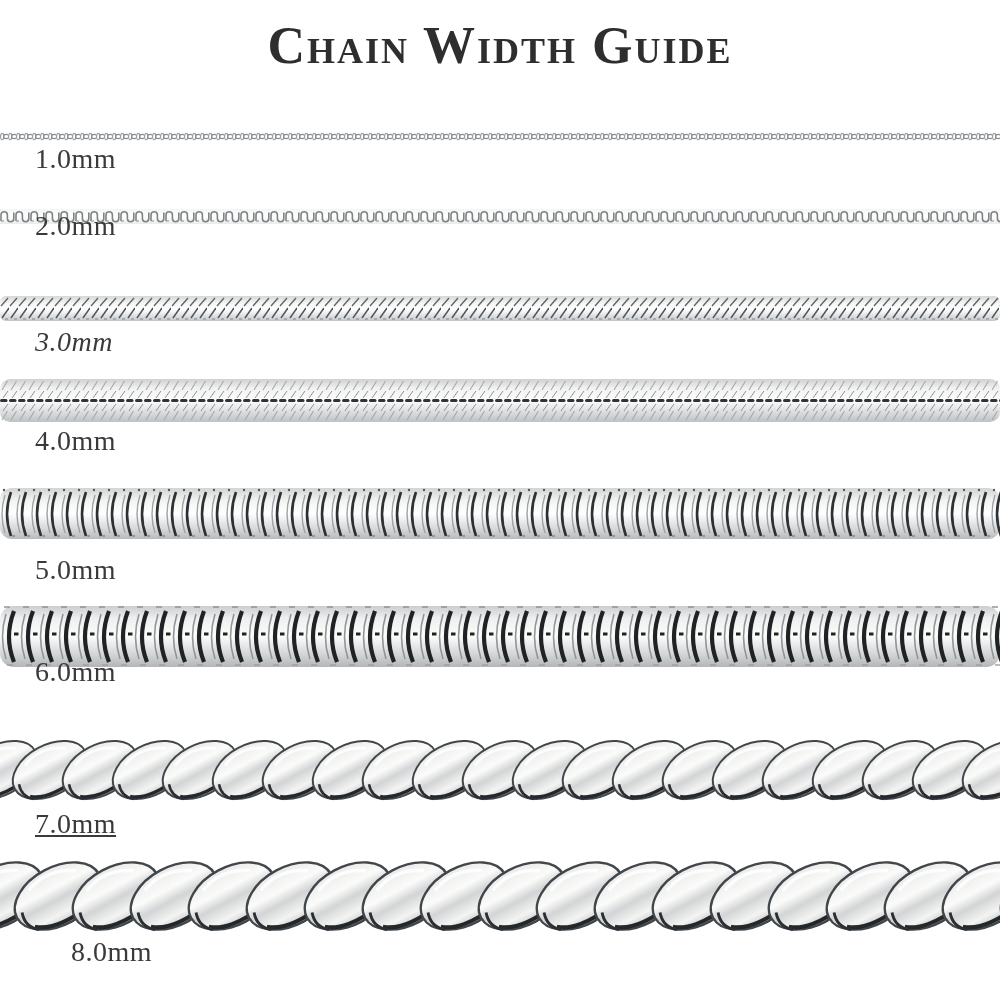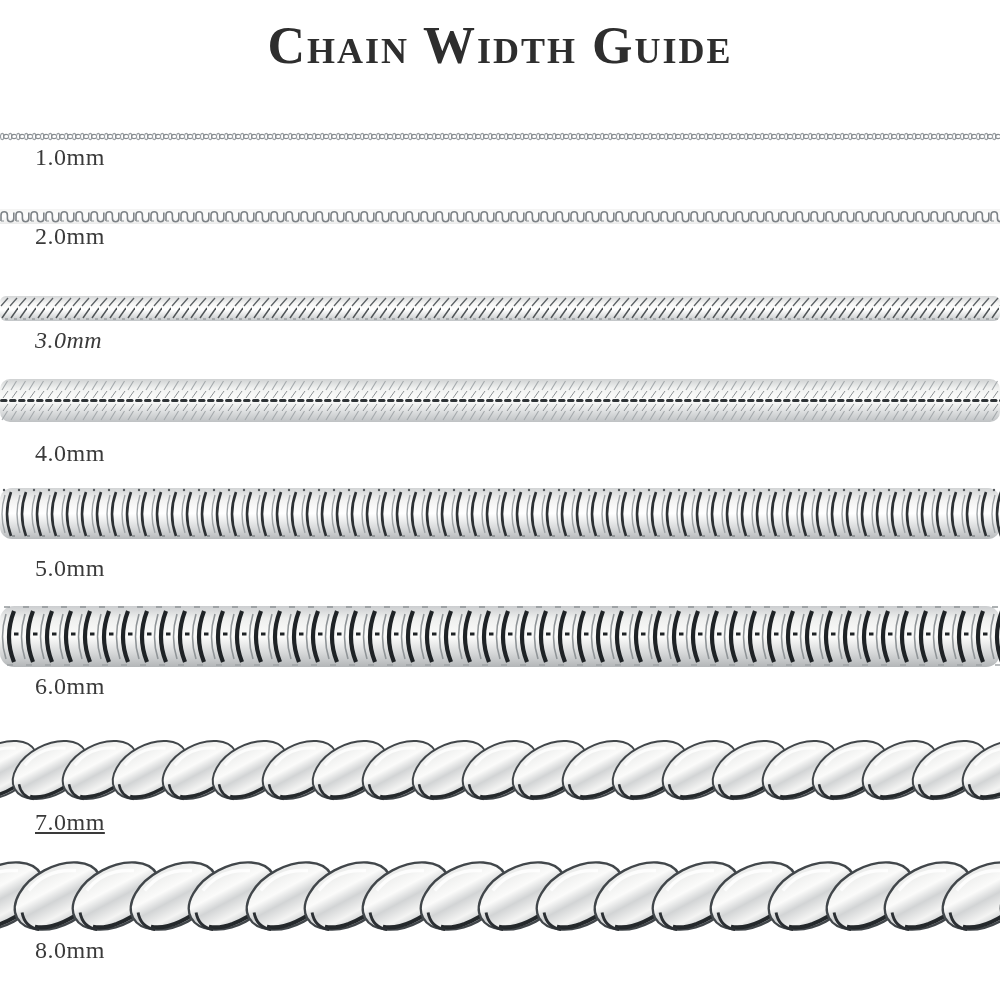--- a/index.html
+++ b/index.html
@@ -17,40 +17,40 @@
     font-variant:small-caps;
     font-size:52px;
     font-weight:600;
     letter-spacing:2px;
     color:#2e2e2e;
   }
   .chain{position:absolute;left:0;width:1000px;}
   .chain svg{display:block;}
   .width-label{
     position:absolute;left:35px;
-    font-size:24px;line-height:1;
+    font-size:28px;line-height:1;
     color:#3a3a3a;letter-spacing:0.5px;
   }
   
   .c1{top:131px;height:11px;}
   .c2{top:208px;height:17px;}
   .c3{top:295px;height:27px;}
   .c4{top:377px;height:47px;}
   .c5{top:486px;height:55px;}
   .c6{top:604px;height:65px;}
   .c7{top:729px;height:80px;}
   .c8{top:851px;height:88px;}
   .l1{top:145px;}
-  .l2{top:224px;}
+  .l2{top:212px;}
   .l3{top:328px;font-style:italic;}
-  .l4{top:427px;margin-top:14px;}
+  .l4{top:427px;}
   .l5{top:556px;}
-  .l6{top:674px;}
+  .l6{top:658px;}
   .l7{top:810px;text-decoration:underline;}
-  .l8{top:938px;}
+  .l8{top:938px;margin-left:36px;}
 </style>
 </head>
 <body>
 
 <div class="stage">
 
   <div class="title">Chain Width Guide</div>
 
   <div class="chain c1">
     <svg width="1000" height="11" viewBox="0 0 1000 11" aria-hidden="true">

